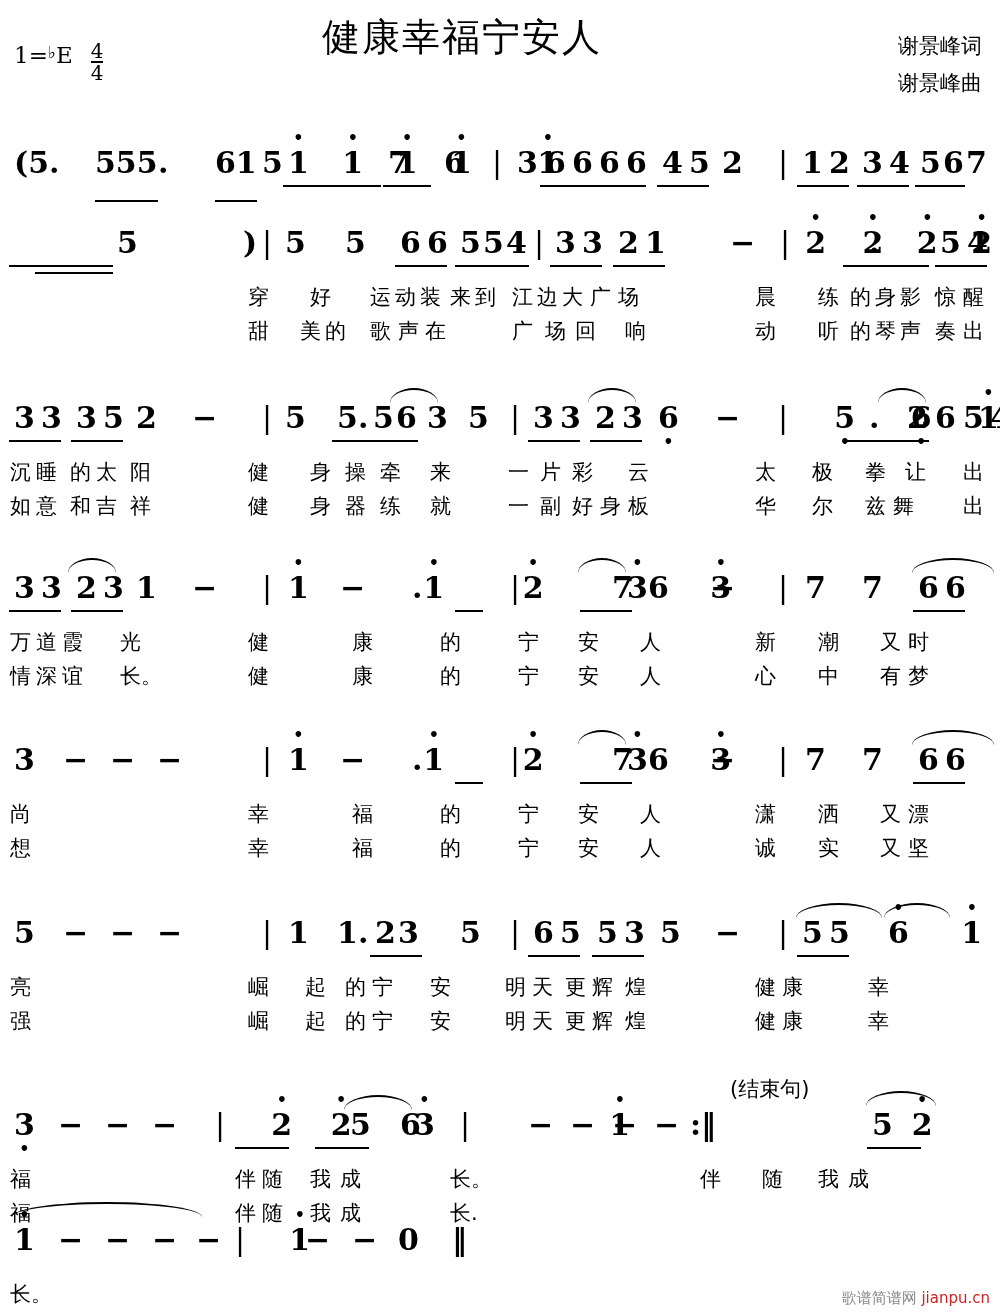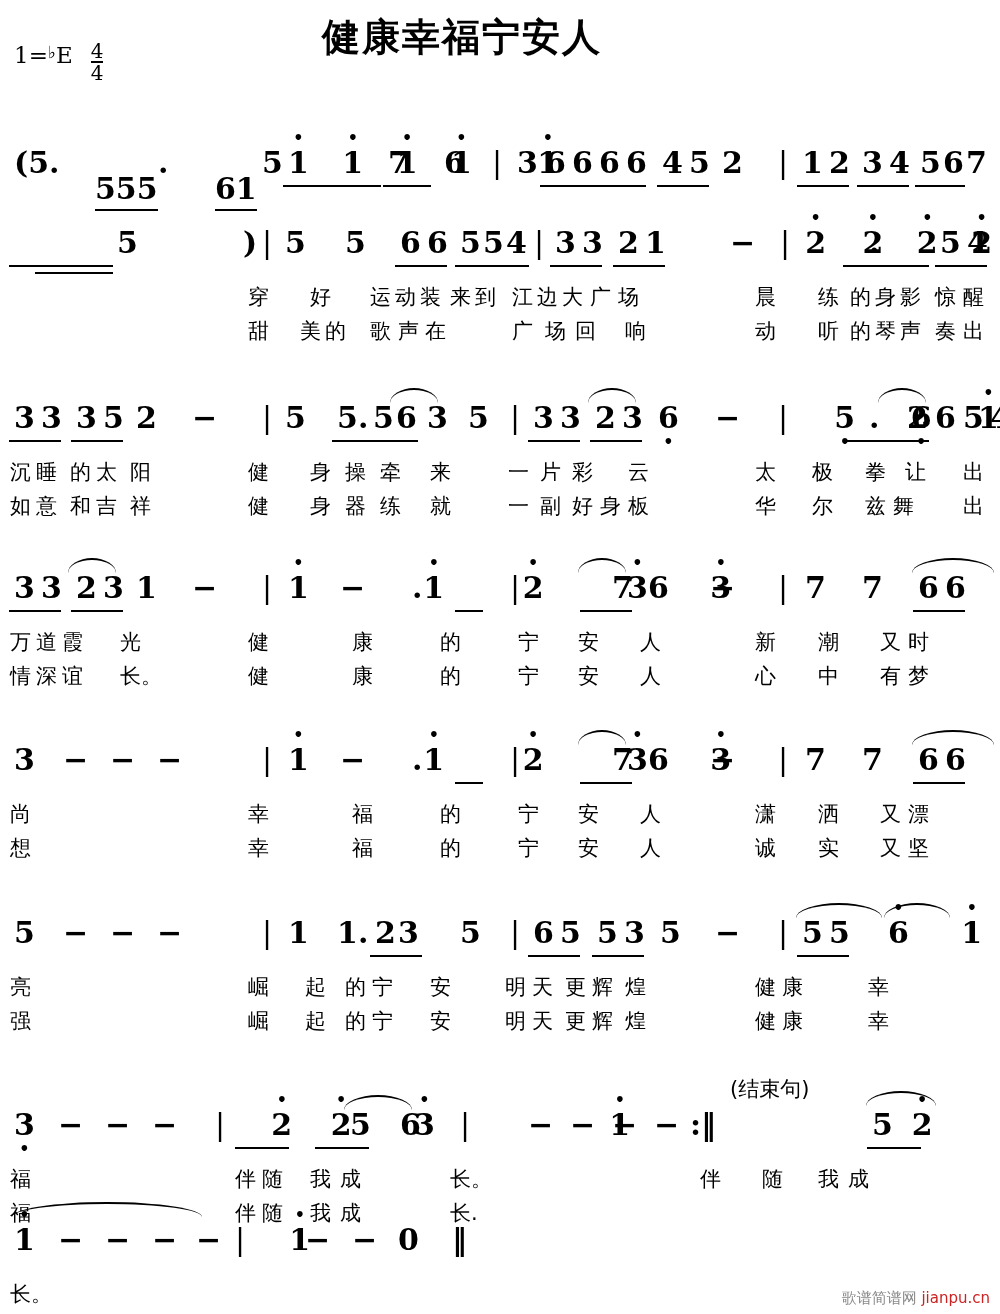--- a/index.html
+++ b/index.html
@@ -10,21 +10,21 @@
     color:#000;
     position:relative;
     overflow:hidden;
   }
   .sheet{position:relative;width:1000px;height:1314px;}
 
   
   .title{
     position:absolute;top:12px;left:0;width:924px;
     text-align:center;
-    font-size:38px;font-weight:bold;
+    font-size:38px;font-weight:normal;
     font-family:"DejaVu Sans","Liberation Sans",sans-serif;
     letter-spacing:2px;
   }
   .keysig{
     position:absolute;left:14px;top:42px;
     font-size:23px;
     font-family:"DejaVu Serif","Liberation Serif",serif;
     display:flex;align-items:flex-start;
   }
   .keysig .flat{font-size:17px;vertical-align:super;}
@@ -59,21 +59,21 @@
   .lyricline{
     position:relative;
     height:34px;
     font-size:21px;
     font-family:"DejaVu Sans","Liberation Sans",sans-serif;
     white-space:nowrap;
   }
   .n{position:absolute;top:0;}
   .ly{position:absolute;top:0;}
   
-  .beam1{border-bottom:2.5px solid #000;padding-bottom:3px;margin-top:26px;}
+  .beam1{border-bottom:2.5px solid #000;padding-bottom:20px;}
   
   .dotup{position:relative;}
   .dotup:after{content:"•";position:absolute;left:50%;transform:translateX(-50%);top:-17px;font-size:16px;}
   .dotdn{position:relative;}
   .dotdn:after{content:"•";position:absolute;left:50%;transform:translateX(-50%);bottom:-16px;font-size:16px;}
   .bar{font-weight:400;}
   .tie{
     position:absolute;
     border-top:2.5px solid #000;
     border-radius:50%/100% 100% 0 0;
@@ -107,20 +107,24 @@
   <div class="keysig">
     <span>1=</span>
       <span class="flat">♭</span>
       <span>E</span>
     <span class="meter">
       <span class="num">4</span>
       <span class="den">4</span>
     </span>
   </div>
 
+  <div class="credits">
+    <div>谢景峰词</div>
+    <div>谢景峰曲</div>
+  </div>
 
   <div class="system" style="top:145px;">
     <div class="notes">
       <span class="n paren" style="left:14px;">(5.</span>
       <span class="n beam1" style="left:95px;">555</span><span class="n" style="left:158px;">.</span>
       <span class="n beam1" style="left:215px;">61</span>
       <span class="n" style="left:262px;">5</span>
       <span class="n dotup" style="left:288px;">1</span>
       <span class="n dotup" style="left:311px;">1</span>
       <span class="n dotup" style="left:334px;">1</span>

